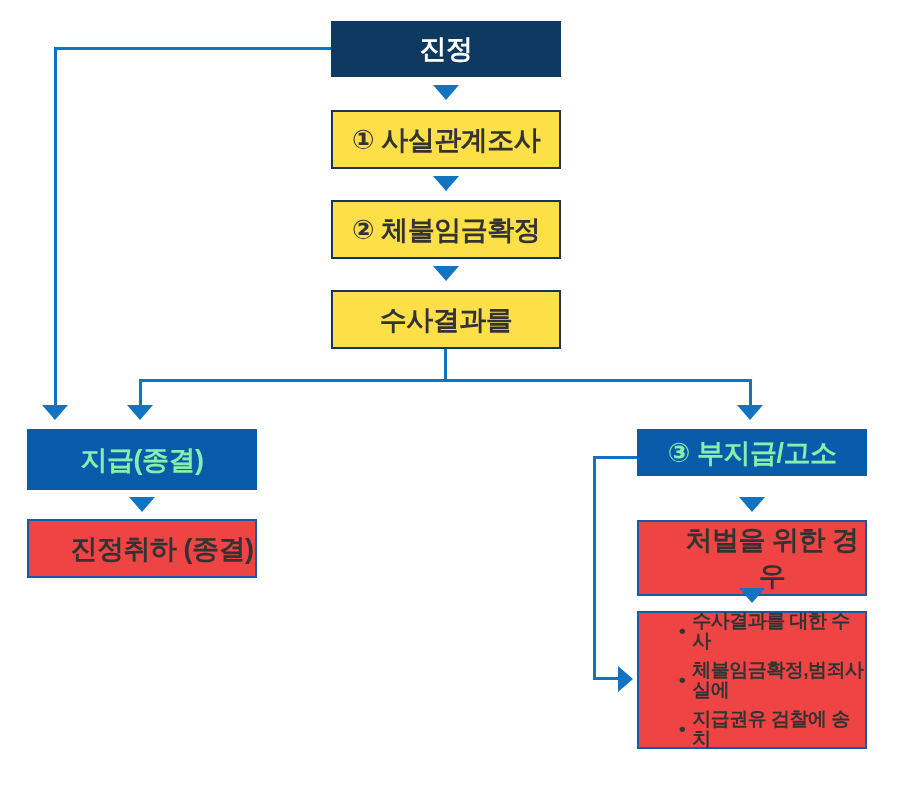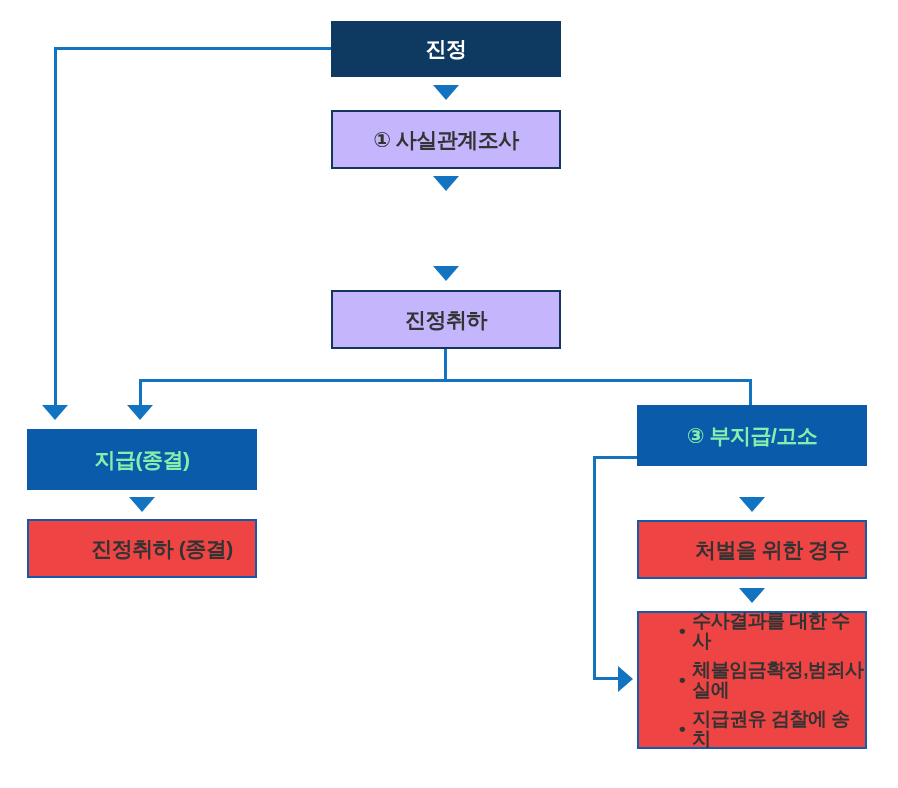--- a/index.html
+++ b/index.html
@@ -9,24 +9,24 @@
     --border-dark:#14355c;
     --border-blue:#1659a9;
     --text:#333333;
     --bg:#ffffff;
   }
   *{margin:0;padding:0;box-sizing:border-box;}
   body{background:var(--bg);font-family:"Liberation Sans","DejaVu Sans",sans-serif;}
   .stage{position:relative;width:898px;height:788px;background:var(--bg);overflow:hidden;}
 
   .box{position:absolute;display:flex;align-items:center;justify-content:center;
-       font-weight:700;font-size:21px;letter-spacing:-0.5px;text-align:center;}
+       font-weight:700;font-size:27px;letter-spacing:-0.5px;text-align:center;}
   .box.dark{background:var(--navy);color:#ffffff;}
   .box.solid{background:var(--blue);color:#86efac;}
-  .box.outline-dark{background:#c4b5fd;border:2px solid var(--border-dark);color:var(--text);}
+  .box.outline-dark{background:#fde047;border:2px solid var(--border-dark);color:var(--text);}
   .box.outline-blue{background:#ef4444;border:2px solid var(--border-blue);color:var(--text);padding-left:40px;}
 
   .hline,.vline{position:absolute;background:var(--line);}
 
   .arr-down{position:absolute;width:0;height:0;
     border-left:13px solid transparent;border-right:13px solid transparent;
     border-top:15px solid var(--line);}
   .arr-right{position:absolute;width:0;height:0;
     border-top:13px solid transparent;border-bottom:13px solid transparent;
     border-left:15px solid var(--line);}
@@ -50,51 +50,54 @@
   </div>
 
   <div class="arr-down" style="left:433px;top:85px"></div>
 
   <div class="box outline-dark" style="left:331px;top:110px;width:230px;height:59px">
     <span>① 사실관계조사</span>
   </div>
 
   <div class="arr-down" style="left:433px;top:176px"></div>
 
+  <div class="box outline-dark" style="left:331px;top:200px;width:230px;height:59px">
+    <span>② 체불임금확정</span>
+  </div>
 
   <div class="arr-down" style="left:433px;top:266px"></div>
 
   <div class="box outline-dark" style="left:331px;top:290px;width:230px;height:59px">
-    <span>진정취하</span>
+    <span>수사결과를</span>
   </div>
 
   <div class="vline" style="left:444px;top:349px;width:3px;height:33px"></div>
   <div class="hline" style="left:139px;top:379px;width:613px;height:3px"></div>
   <div class="vline" style="left:139px;top:379px;width:3px;height:26px"></div>
   <div class="arr-down" style="left:127px;top:405px"></div>
   <div class="vline" style="left:749px;top:379px;width:3px;height:26px"></div>
   <div class="arr-down" style="left:737px;top:405px"></div>
 
   <div class="box solid" style="left:27px;top:429px;width:230px;height:61px">
     <span>지급(종결)</span>
   </div>
 
   <div class="arr-down" style="left:129px;top:497px"></div>
 
   <div class="box outline-blue" style="left:27px;top:519px;width:230px;height:59px">
     <span>진정취하 (종결)</span>
   </div>
 
-  <div class="box solid" style="left:637px;top:405px;width:230px;height:61px">
+  <div class="box solid" style="left:637px;top:429px;width:230px;height:47px">
     <span>③ 부지급/고소</span>
   </div>
 
   <div class="arr-down" style="left:739px;top:497px"></div>
 
-  <div class="box outline-blue" style="left:637px;top:520px;width:230px;height:59px">
+  <div class="box outline-blue" style="left:637px;top:520px;width:230px;height:76px">
     <span>처벌을 위한 경우</span>
   </div>
 
   <div class="arr-down" style="left:739px;top:588px"></div>
 
   <div class="hline" style="left:593px;top:456px;width:44px;height:3px"></div>
   <div class="vline" style="left:593px;top:456px;width:3px;height:224px"></div>
   <div class="hline" style="left:593px;top:677px;width:26px;height:3px"></div>
   <div class="arr-right" style="left:618px;top:666px"></div>
 

